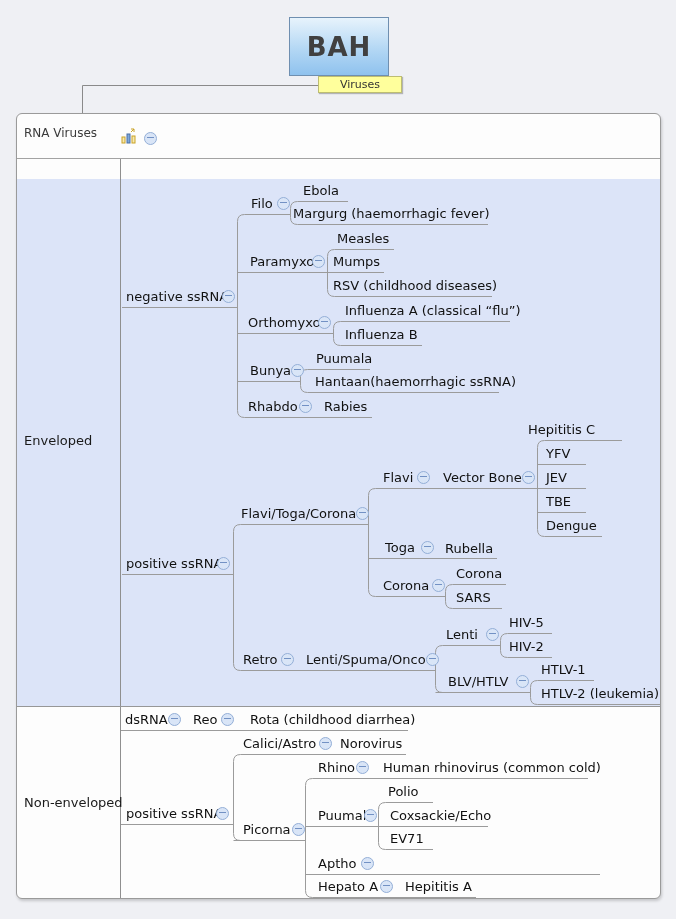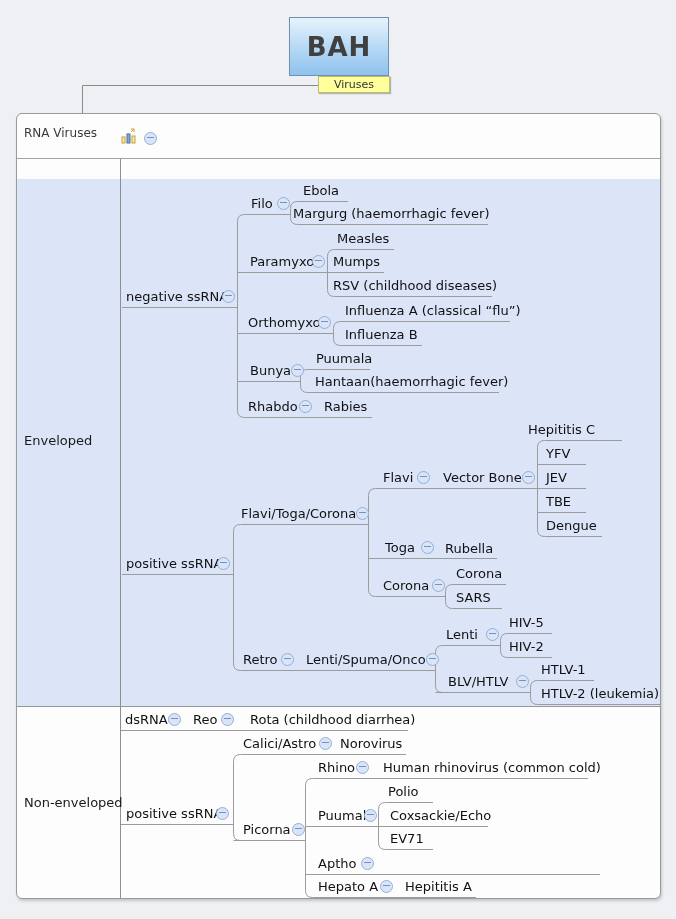--- a/index.html
+++ b/index.html
@@ -7,21 +7,21 @@
   #stage{position:absolute;left:0;top:0;width:652px;height:919px;}
 
   
   .root-box{position:absolute;left:289px;top:17px;width:98px;height:57px;
     background:linear-gradient(#e7f3fc,#b3d7f4 55%,#8fc2ee);
     border:1px solid #6f8fb0;z-index:4;
     display:flex;align-items:center;justify-content:center;
     font-size:26px;font-weight:bold;color:#404040;letter-spacing:1px;}
   .edge-label{position:absolute;left:318px;top:76px;z-index:4;
     background:#ffff9c;border:1px solid #bdbd72;color:#333;
-    font-size:11px;line-height:13px;padding:1px 15px;box-shadow:1px 1px 1px rgba(0,0,0,.25);}
+    font-size:11px;line-height:13px;padding:1px 21px;box-shadow:1px 1px 1px rgba(0,0,0,.25);}
 
   
   #container{position:absolute;left:16px;top:113px;width:643px;height:784px;
     background:#fdfdfd;border:1px solid #9a9a9a;border-radius:6px;z-index:1;
     box-shadow:1px 2px 3px rgba(0,0,0,.18);}
   #container .hdr{position:absolute;left:0;top:0;right:0;height:44px;border-bottom:1px solid #a3a3a3;}
   #container .spacer{position:absolute;left:0;top:45px;right:0;height:20px;}
   #container .env{position:absolute;left:0;top:65px;right:0;height:527px;background:#dce4f8;border-bottom:1px solid #979797;}
   #container .nonenv{position:absolute;left:0;top:593px;right:0;bottom:0;}
   .leftcell{width:103px;height:100%;border-right:1px solid #8f8f8f;}
@@ -152,21 +152,21 @@
   <div class="node" style="left:333px;top:278px">RSV (childhood diseases)</div>
 
   <div class="node" style="left:248px;top:315px">Orthomyxo</div>
   <span class="mi" style="left:318px;top:316px"></span>
   <div class="node" style="left:345px;top:303px">Influenza A (classical “flu”)</div>
   <div class="node" style="left:345px;top:327px">Influenza B</div>
 
   <div class="node" style="left:250px;top:363px">Bunya</div>
   <span class="mi" style="left:291px;top:364px"></span>
   <div class="node" style="left:316px;top:351px">Puumala</div>
-  <div class="node" style="left:315px;top:374px">Hantaan(haemorrhagic fever)</div>
+  <div class="node" style="left:315px;top:374px">Hantaan(haemorrhagic ssRNA)</div>
 
   <div class="node" style="left:248px;top:399px">Rhabdo</div>
   <span class="mi" style="left:299px;top:400px"></span>
   <div class="node" style="left:324px;top:399px">Rabies</div>
 
   <div class="node" style="left:126px;top:556px">positive ssRNA</div>
   <span class="mi" style="left:217px;top:557px"></span>
 
   <div class="node" style="left:241px;top:506px">Flavi/Toga/Corona</div>
   <span class="mi" style="left:356px;top:507px"></span>

